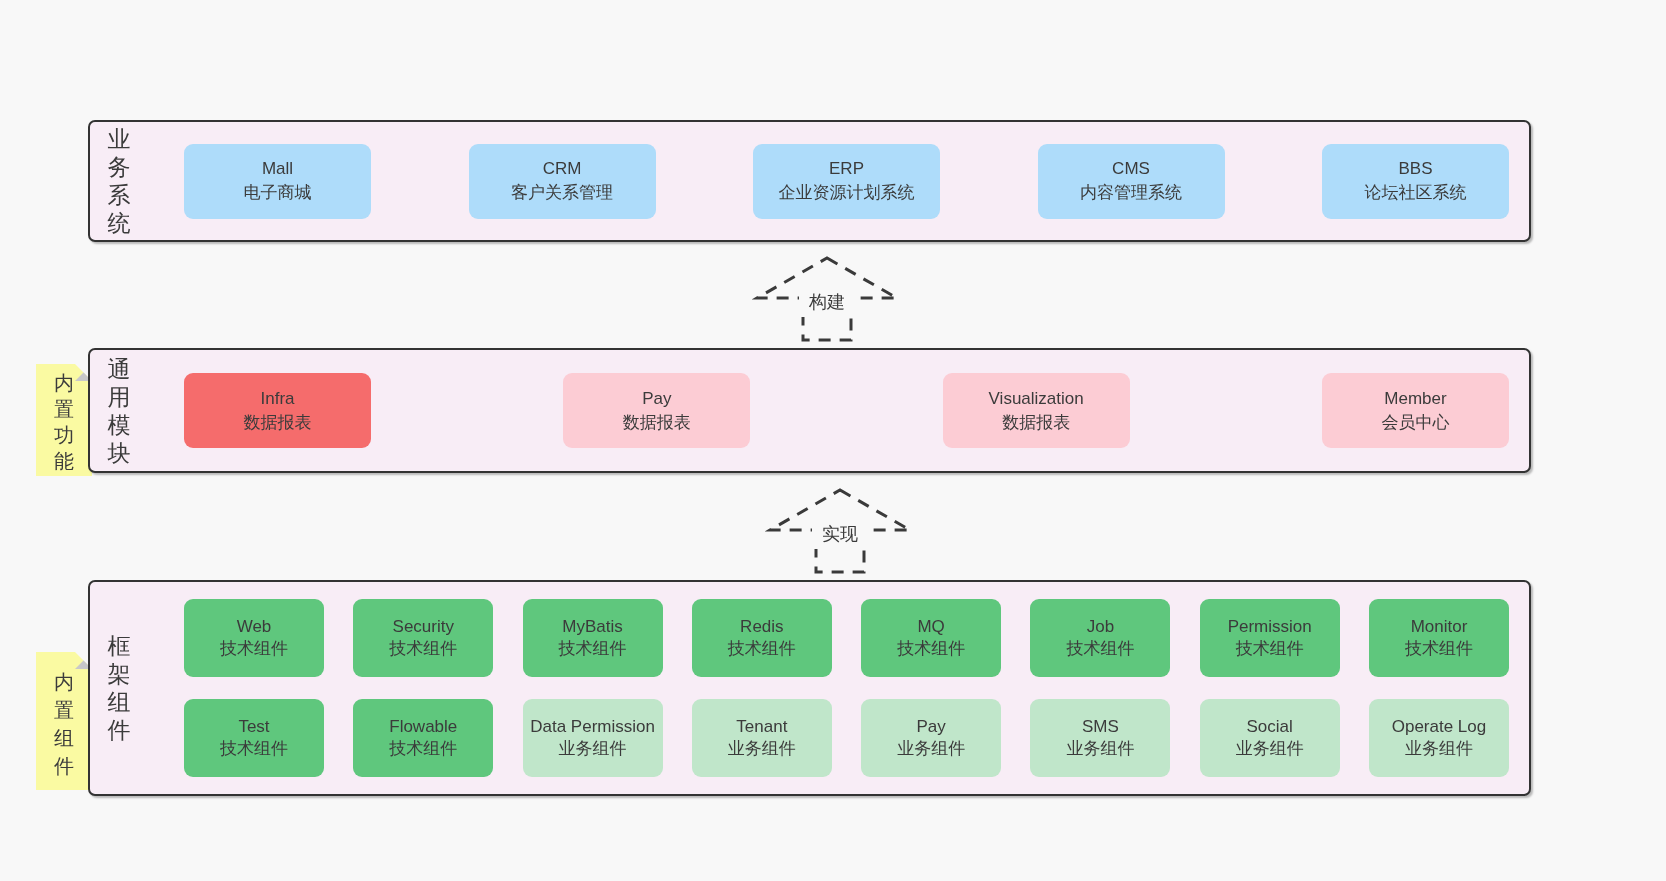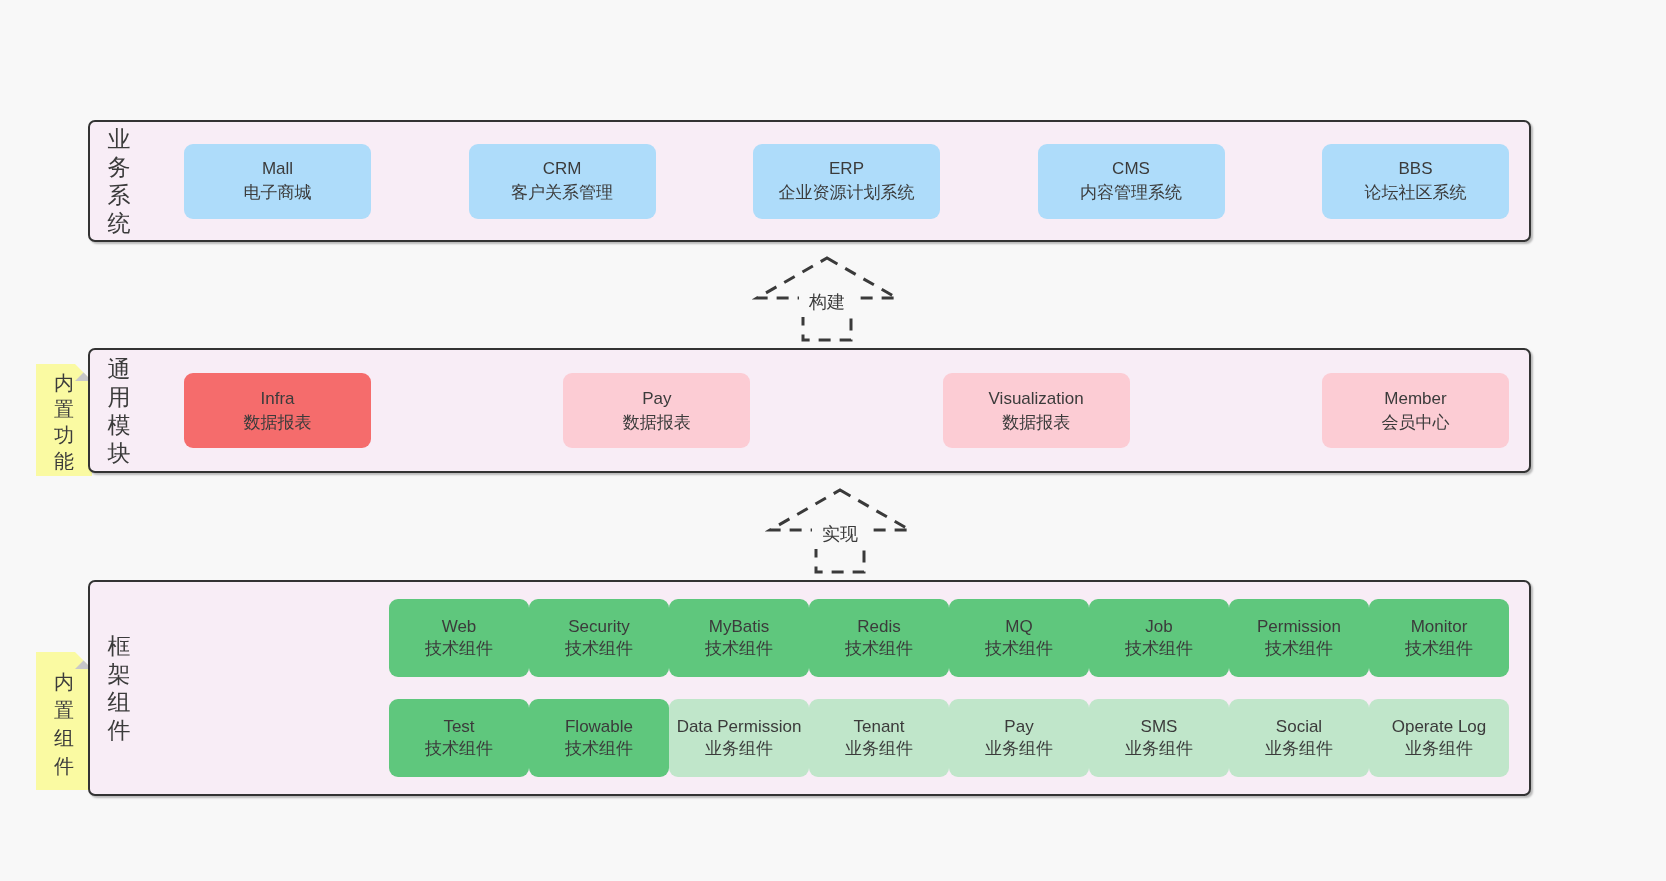--- a/index.html
+++ b/index.html
@@ -26,21 +26,21 @@
   
   .panel{position:absolute;left:88px;width:1443px;background:var(--section-bg);
          border:2px solid var(--border);border-radius:7px;
          box-shadow:2px 2px 2px rgba(0,0,0,.25);display:flex;}
   #section-0{top:120px;height:122px;}
   #section-1{top:348px;height:125px;}
   #section-2{top:580px;height:216px;}
   .label-col{width:58px;display:flex;flex-direction:column;justify-content:center;align-items:center;flex:0 0 58px;}
   .label-col .vtext{font-size:23px;line-height:28px;font-weight:400;}
   .rows{flex:1;display:flex;flex-direction:column;justify-content:center;gap:22px;padding-right:20px;}
-  #section-2 .rows{align-items:flex-end;}
+  #section-2 .rows{}
   .row{display:flex;justify-content:space-between;margin-left:36px;}
 
   
   .box{border-radius:9px;display:flex;flex-direction:column;justify-content:center;
        align-items:center;text-align:center;font-size:17px;line-height:24px;}
   #section-0 .box,#section-1 .box{width:187px;height:75px;}
   #section-2 .box{width:140px;height:78px;line-height:22px;padding:2px 6px;}
   .box.blue{background:var(--blue);}
   .box.red{background:var(--red);}
   .box.pink{background:var(--pink);}

